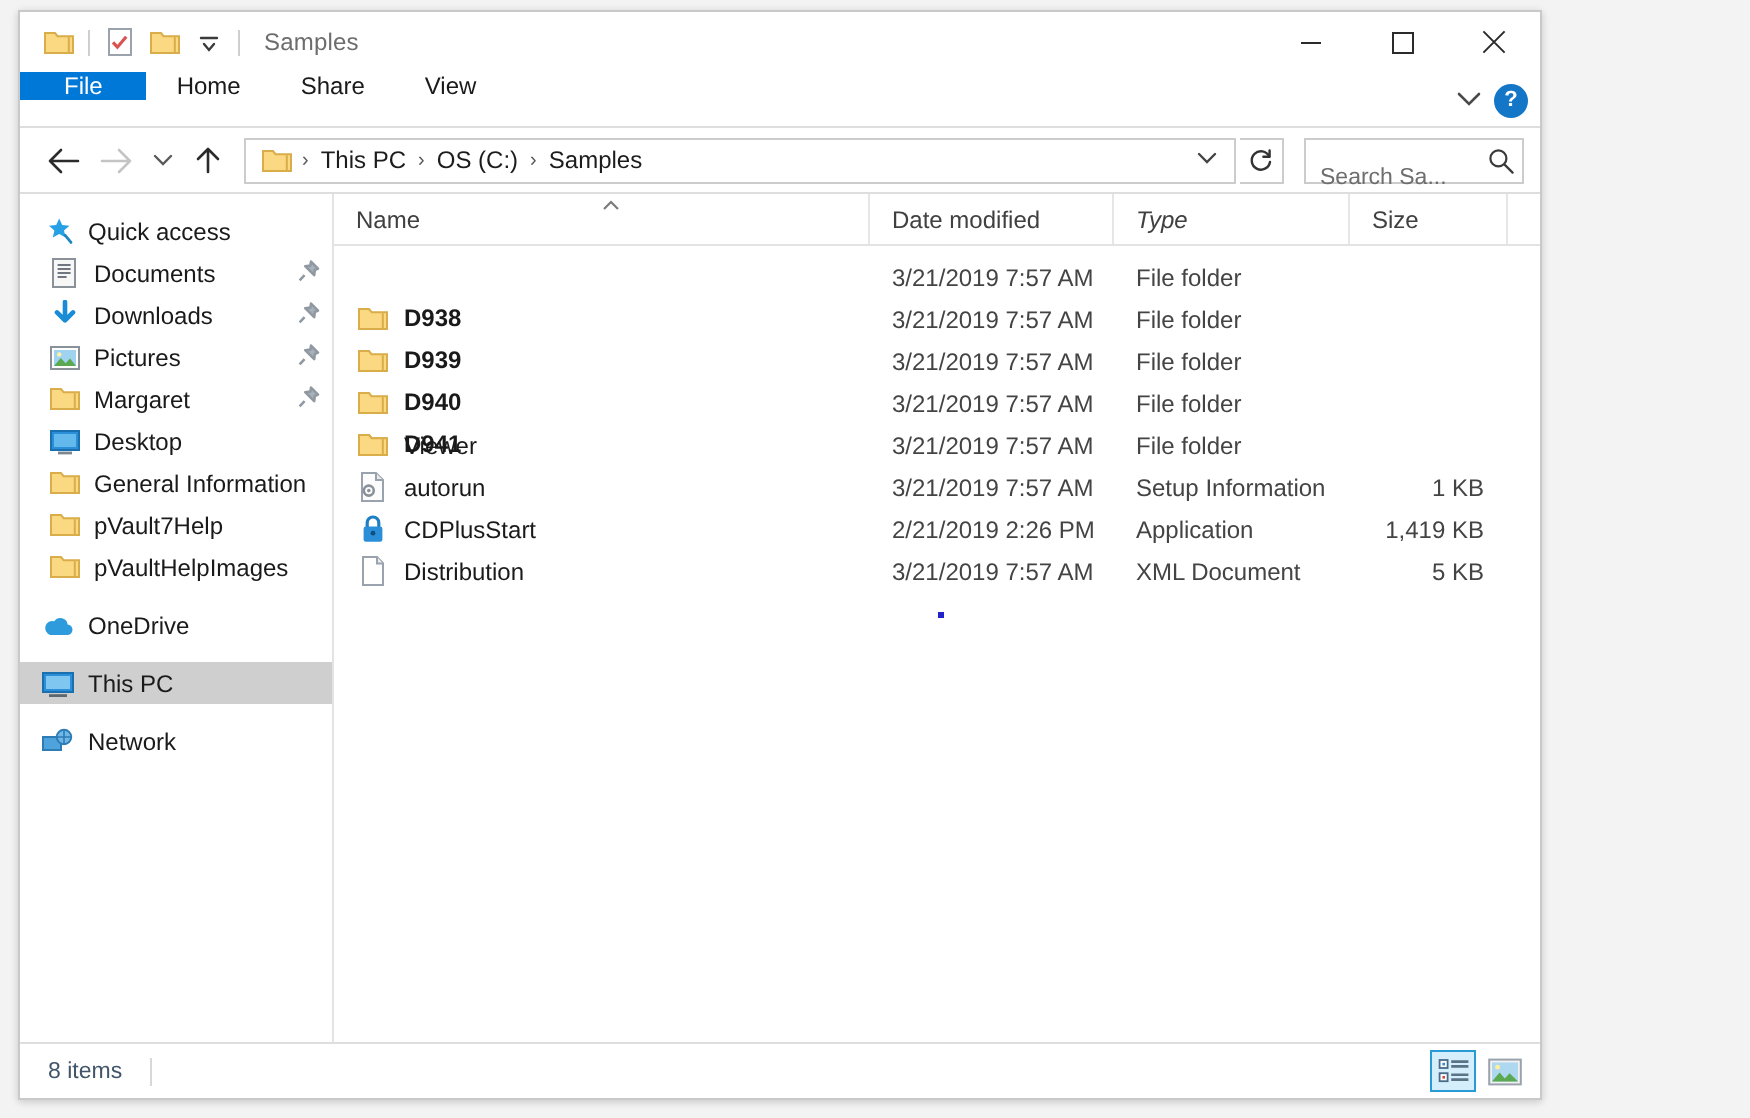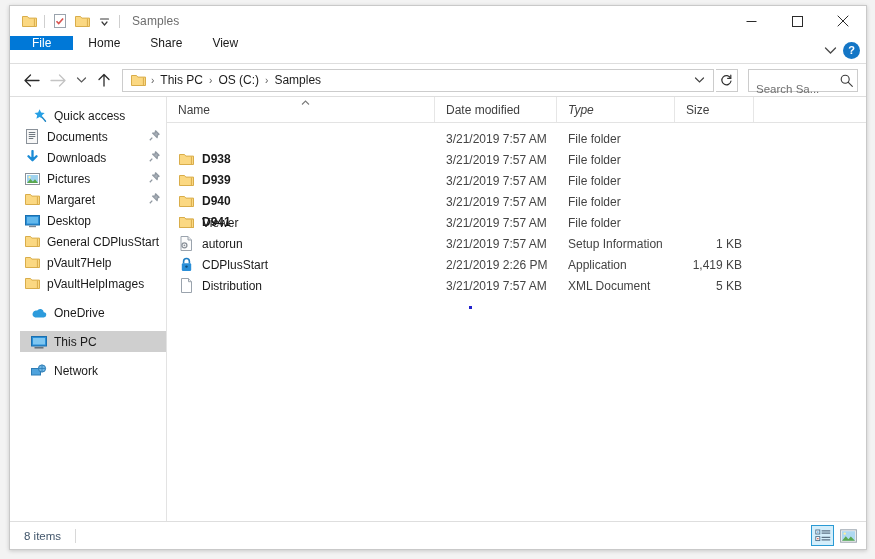--- a/index.html
+++ b/index.html
@@ -5,21 +5,21 @@
   * { box-sizing: border-box; margin: 0; padding: 0; }
   html, body {
     width: 875px; height: 559px;
     background: #f3f3f3;
     font-family: "Liberation Sans", sans-serif;
     overflow: hidden;
   }
   #window {
     position: absolute;
     left: 9px; top: 5px;
-    width: 858px; height: 545px;
+    width: 762px; height: 545px;
     background: #ffffff;
     border: 1px solid #c9c9c9;
     box-shadow: 0 1px 4px rgba(0,0,0,0.18);
     display: flex; flex-direction: column;
   }
 
   
   .titlebar {
     height: 30px; flex: 0 0 30px;
     display: flex; align-items: center;
@@ -138,21 +138,21 @@
     padding-right: 6px;
     position: relative;
   }
   .navitem.selected { background: #cfcfcf; }
   .navitem .ico {
     width: 16px; height: 16px; flex: 0 0 16px;
     margin-right: 7px;
     display: flex; align-items: center; justify-content: center;
   }
   .navitem .pin { margin-left: auto; opacity: .85; }
-  .lvl0 { padding-left: 11px; margin-left: 10px; }
+  .lvl0 { padding-left: 11px; }
   .lvl1 { padding-left: 14px; }
   .navgap { height: 8px; }
 
   
   .listpane { flex: 1 1 auto; display: flex; flex-direction: column; min-width: 0; background: #fff; }
   .colhead {
     height: 26px; flex: 0 0 26px;
     display: flex; align-items: stretch;
     border-bottom: 1px solid #e3e3e3;
     position: relative;
@@ -431,21 +431,21 @@
         <span>Desktop</span>
       </div>
 
       <div class="navitem lvl1">
         <span class="ico">
           <svg width="15" height="13" viewBox="0 0 15 13">
             <path d="M0.5 1.5h5l1.3 1.6H14.5v8.4H0.5z" fill="#fbd882" stroke="#d9ad4a" stroke-width="1"></path>
             <path d="M12.4 3.6v7.9" stroke="#d9ad4a" stroke-width="1" fill="none"></path>
           </svg>
         </span>
-        <span>General CDPlusStart</span>
+        <span>General Information</span>
       </div>
 
       <div class="navitem lvl1">
         <span class="ico">
           <svg width="15" height="13" viewBox="0 0 15 13">
             <path d="M0.5 1.5h5l1.3 1.6H14.5v8.4H0.5z" fill="#fbd882" stroke="#d9ad4a" stroke-width="1"></path>
             <path d="M12.4 3.6v7.9" stroke="#d9ad4a" stroke-width="1" fill="none"></path>
           </svg>
         </span>
         <span>pVault7Help</span>

